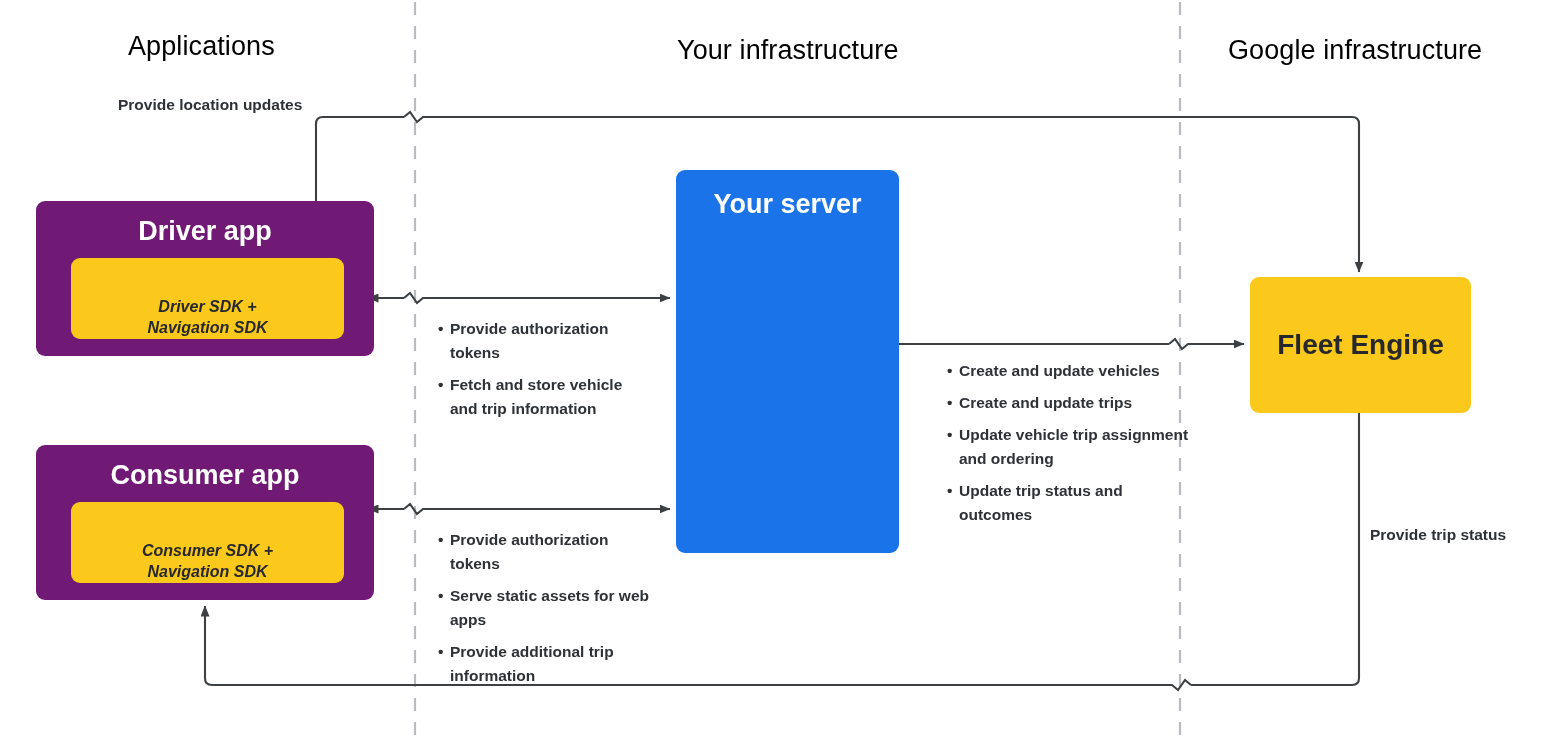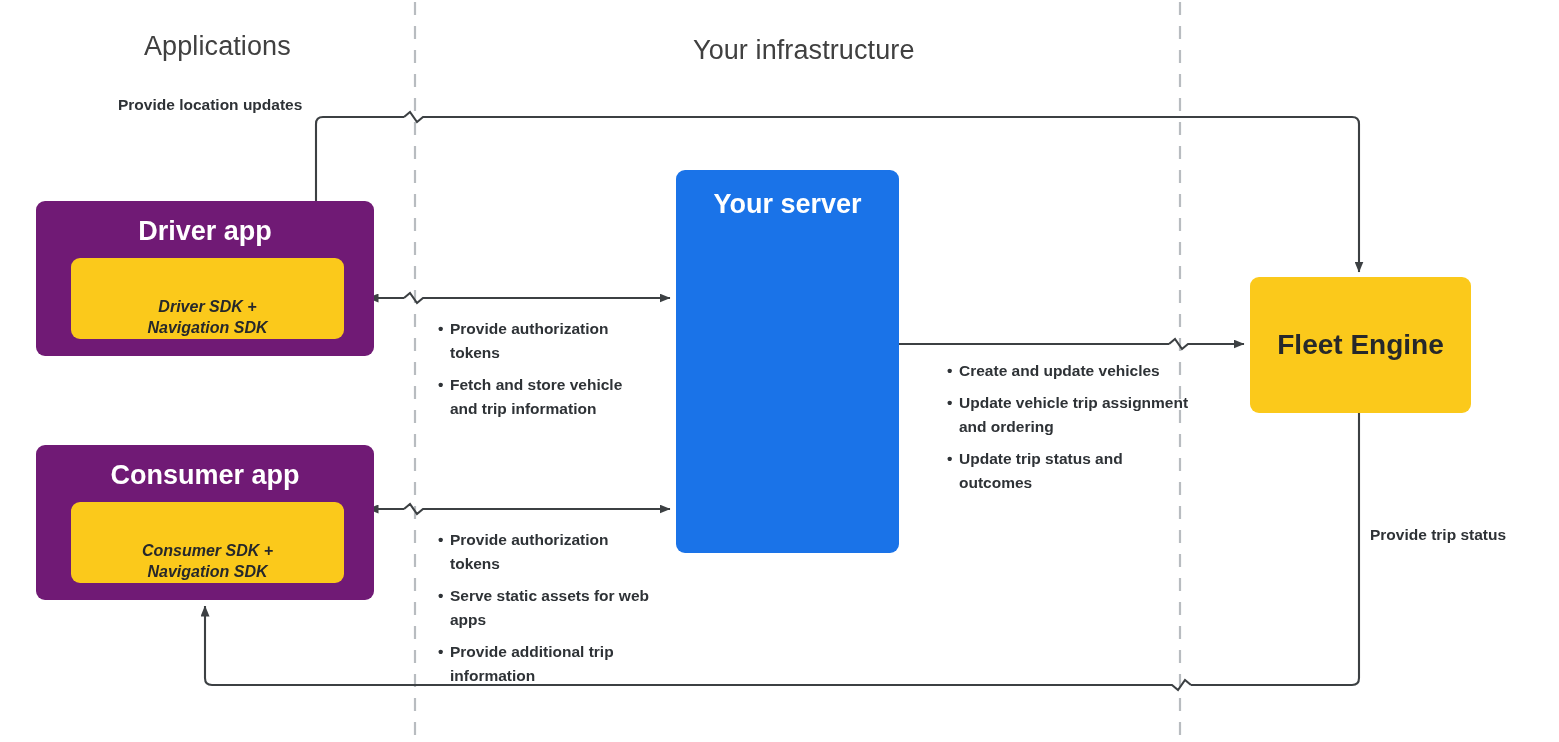--- a/index.html
+++ b/index.html
@@ -12,24 +12,23 @@
   #stage{position:relative;width:1559px;height:742px;}
 
   
   #wires{position:absolute;left:0;top:0;width:1559px;height:742px;}
 
   
   .col-head{
     position:absolute;
     font-size:27px;
     font-weight:400;
-    color:#404040;
+    color:#000000;
     white-space:nowrap;
     letter-spacing:.1px;
-    margin-left:16px;
   }
   #head-applications{left:128px;top:31px;}
   #head-your-infra{left:677px;top:35px;}
   #head-google-infra{left:1228px;top:35px;}
 
   
   .app-box{
     position:absolute;
     background:#701a75;
     border-radius:9px;
@@ -139,20 +138,21 @@
 
     <path d="M899,344 L1169,344 m0,0 l6,-5 l7,10 l6,-5 L1244,344" fill="none" stroke="#3c4043" stroke-width="2.1" marker-end="url(#arrowEnd)"></path>
 
     <path d="M1359,413 L1359,678 Q1359,685 1352,685 L1191,685
              m0,0 l-6,-5 l-7,10 l-6,-5
              L212,685 Q205,685 205,678 L205,606" fill="none" stroke="#3c4043" stroke-width="2.1" marker-end="url(#arrowEnd)"></path>
   </svg>
 
   <div class="col-head" id="head-applications">Applications</div>
   <div class="col-head" id="head-your-infra">Your infrastructure</div>
+  <div class="col-head" id="head-google-infra">Google infrastructure</div>
 
   <div class="edge-label" id="label-location-updates">Provide location updates</div>
   <div class="edge-label" id="label-trip-status">Provide trip status</div>
 
   <div class="app-box" id="driver-app">
     <div class="app-title">Driver app</div>
     <div class="sdk-box" id="driver-sdk">
       <span>
         <span>Driver SDK +</span><br>
         <span>Navigation SDK</span>
@@ -184,17 +184,18 @@
     </div>
 
   <div class="bullets" id="bullets-consumer">
       <span class="bullet">Provide authorization tokens</span>
       <span class="bullet">Serve static assets for web apps</span>
       <span class="bullet">Provide additional trip information</span>
     </div>
 
   <div class="bullets" id="bullets-fleet">
       <span class="bullet">Create and update vehicles</span>
+      <span class="bullet">Create and update trips</span>
       <span class="bullet">Update vehicle trip assignment and ordering</span>
       <span class="bullet">Update trip status and outcomes</span>
     </div>
 
 </div>
 
 </body></html>

